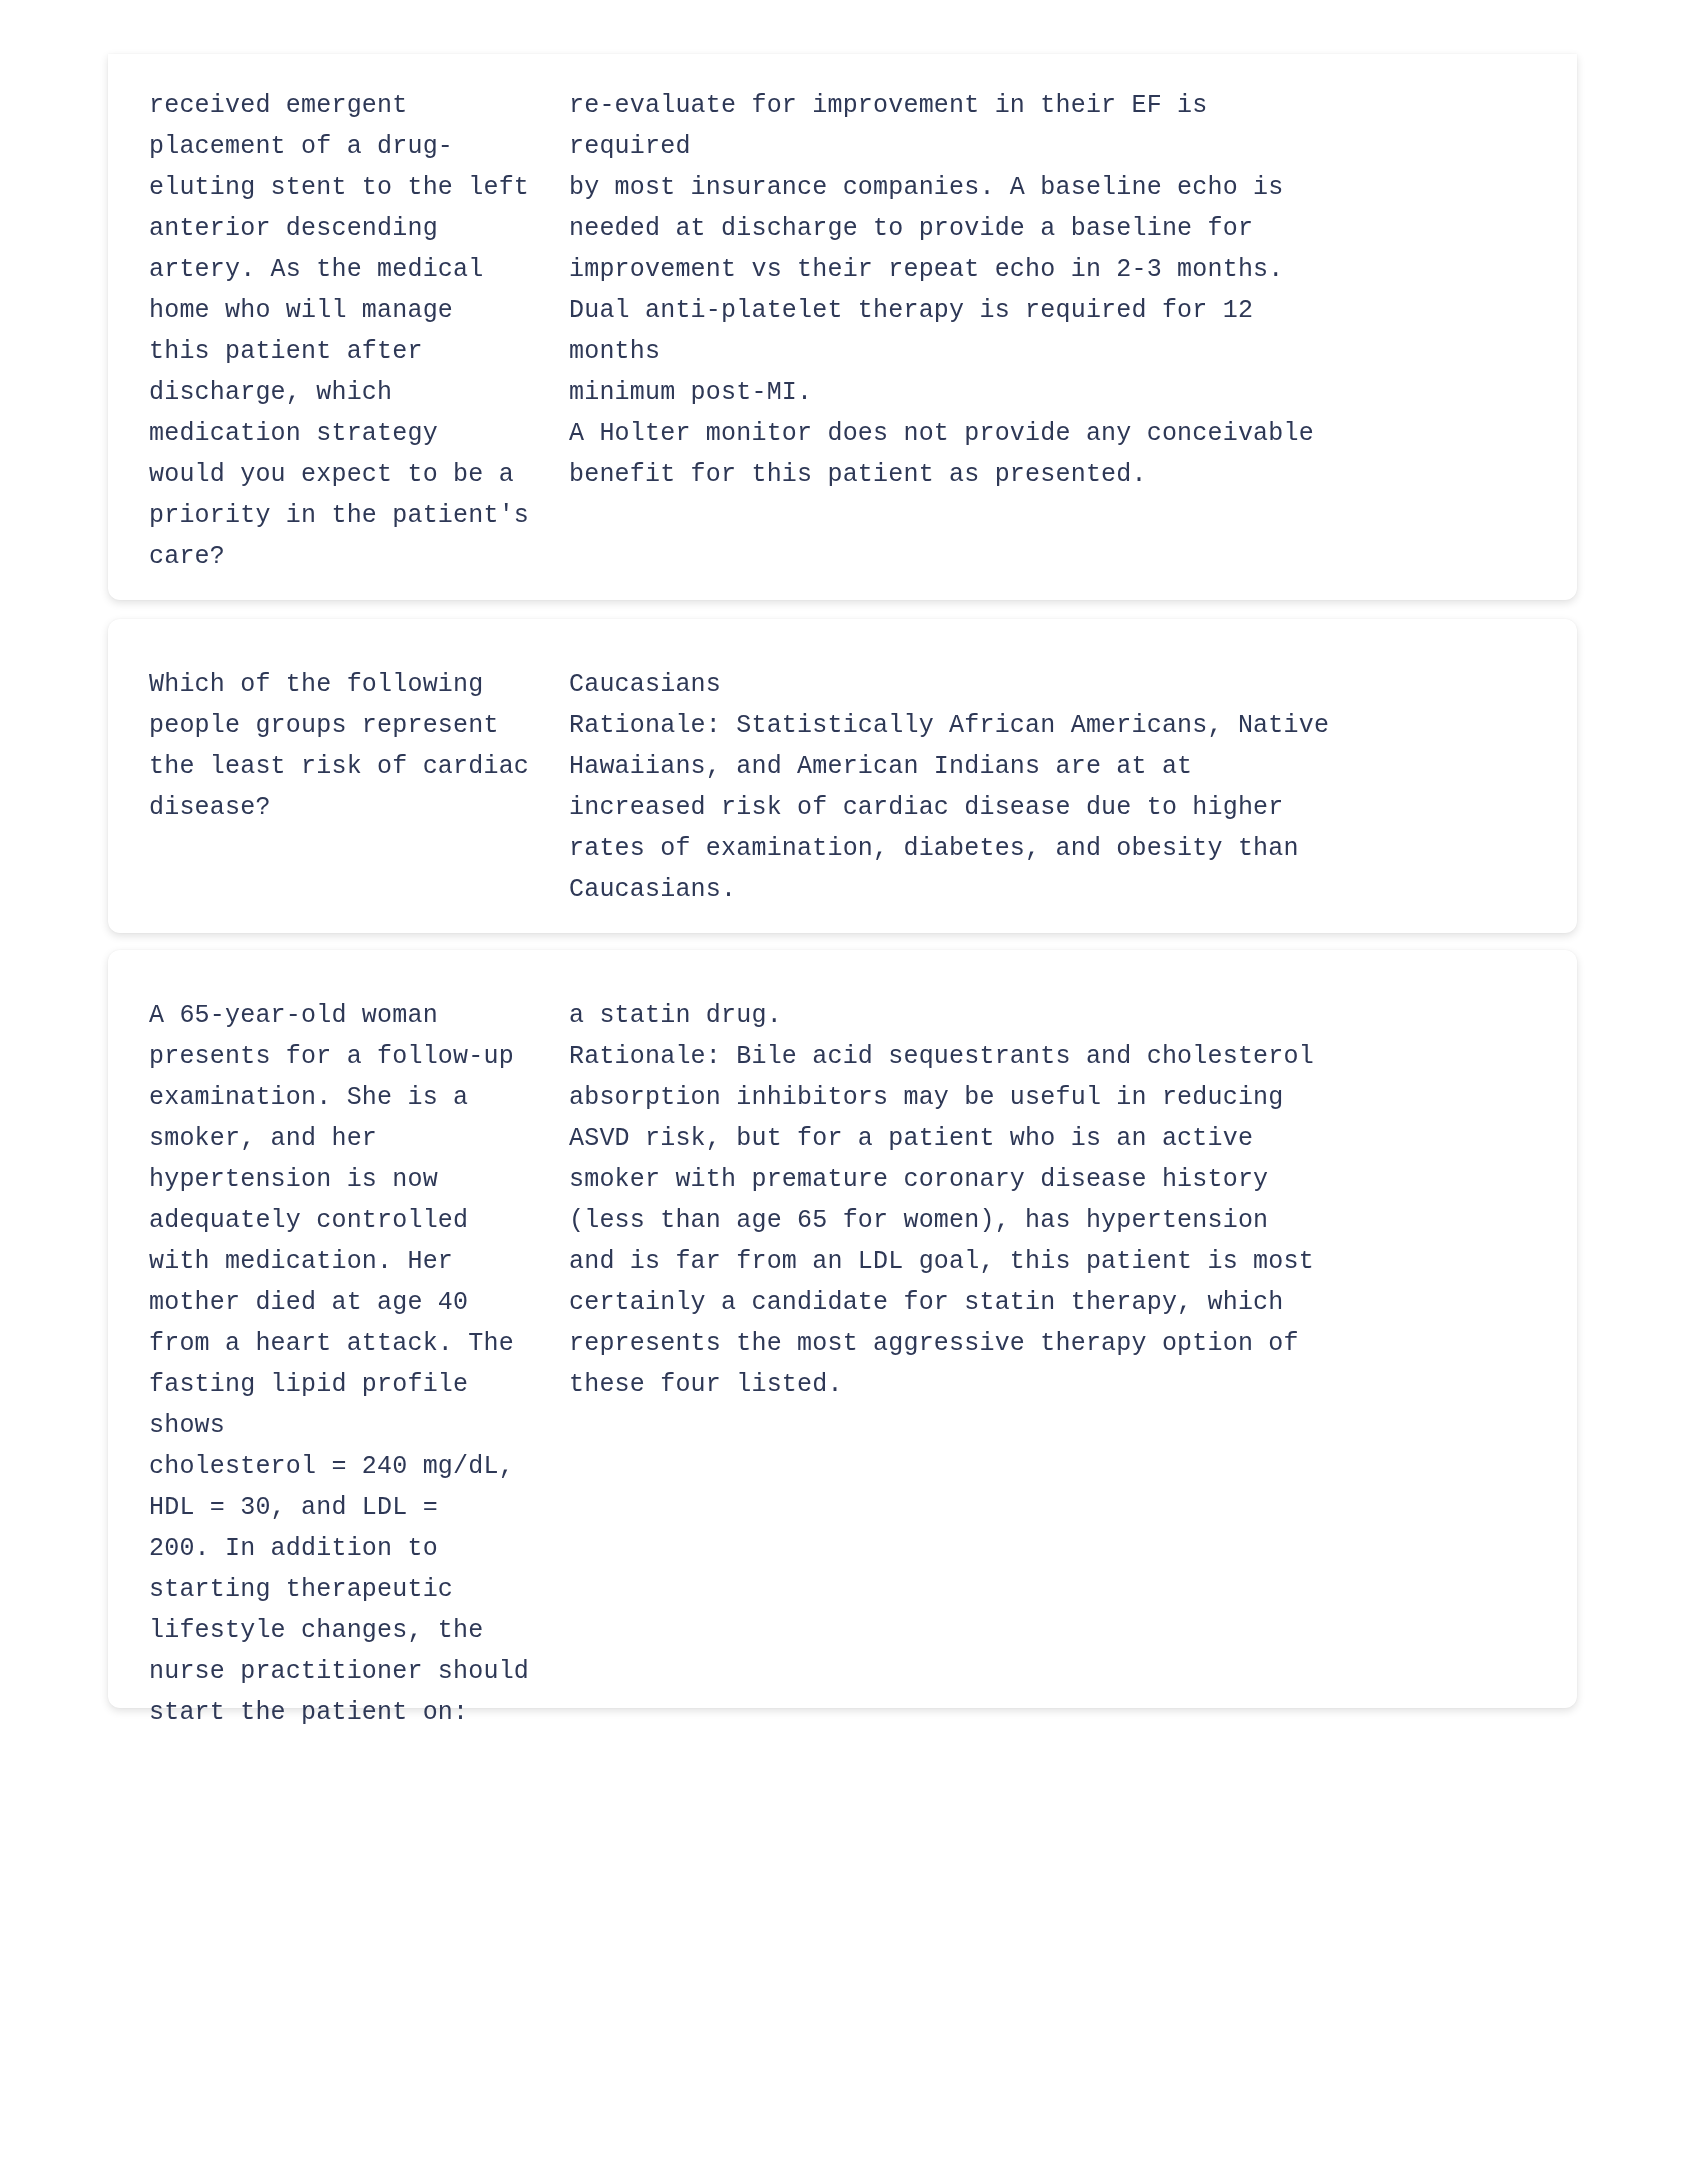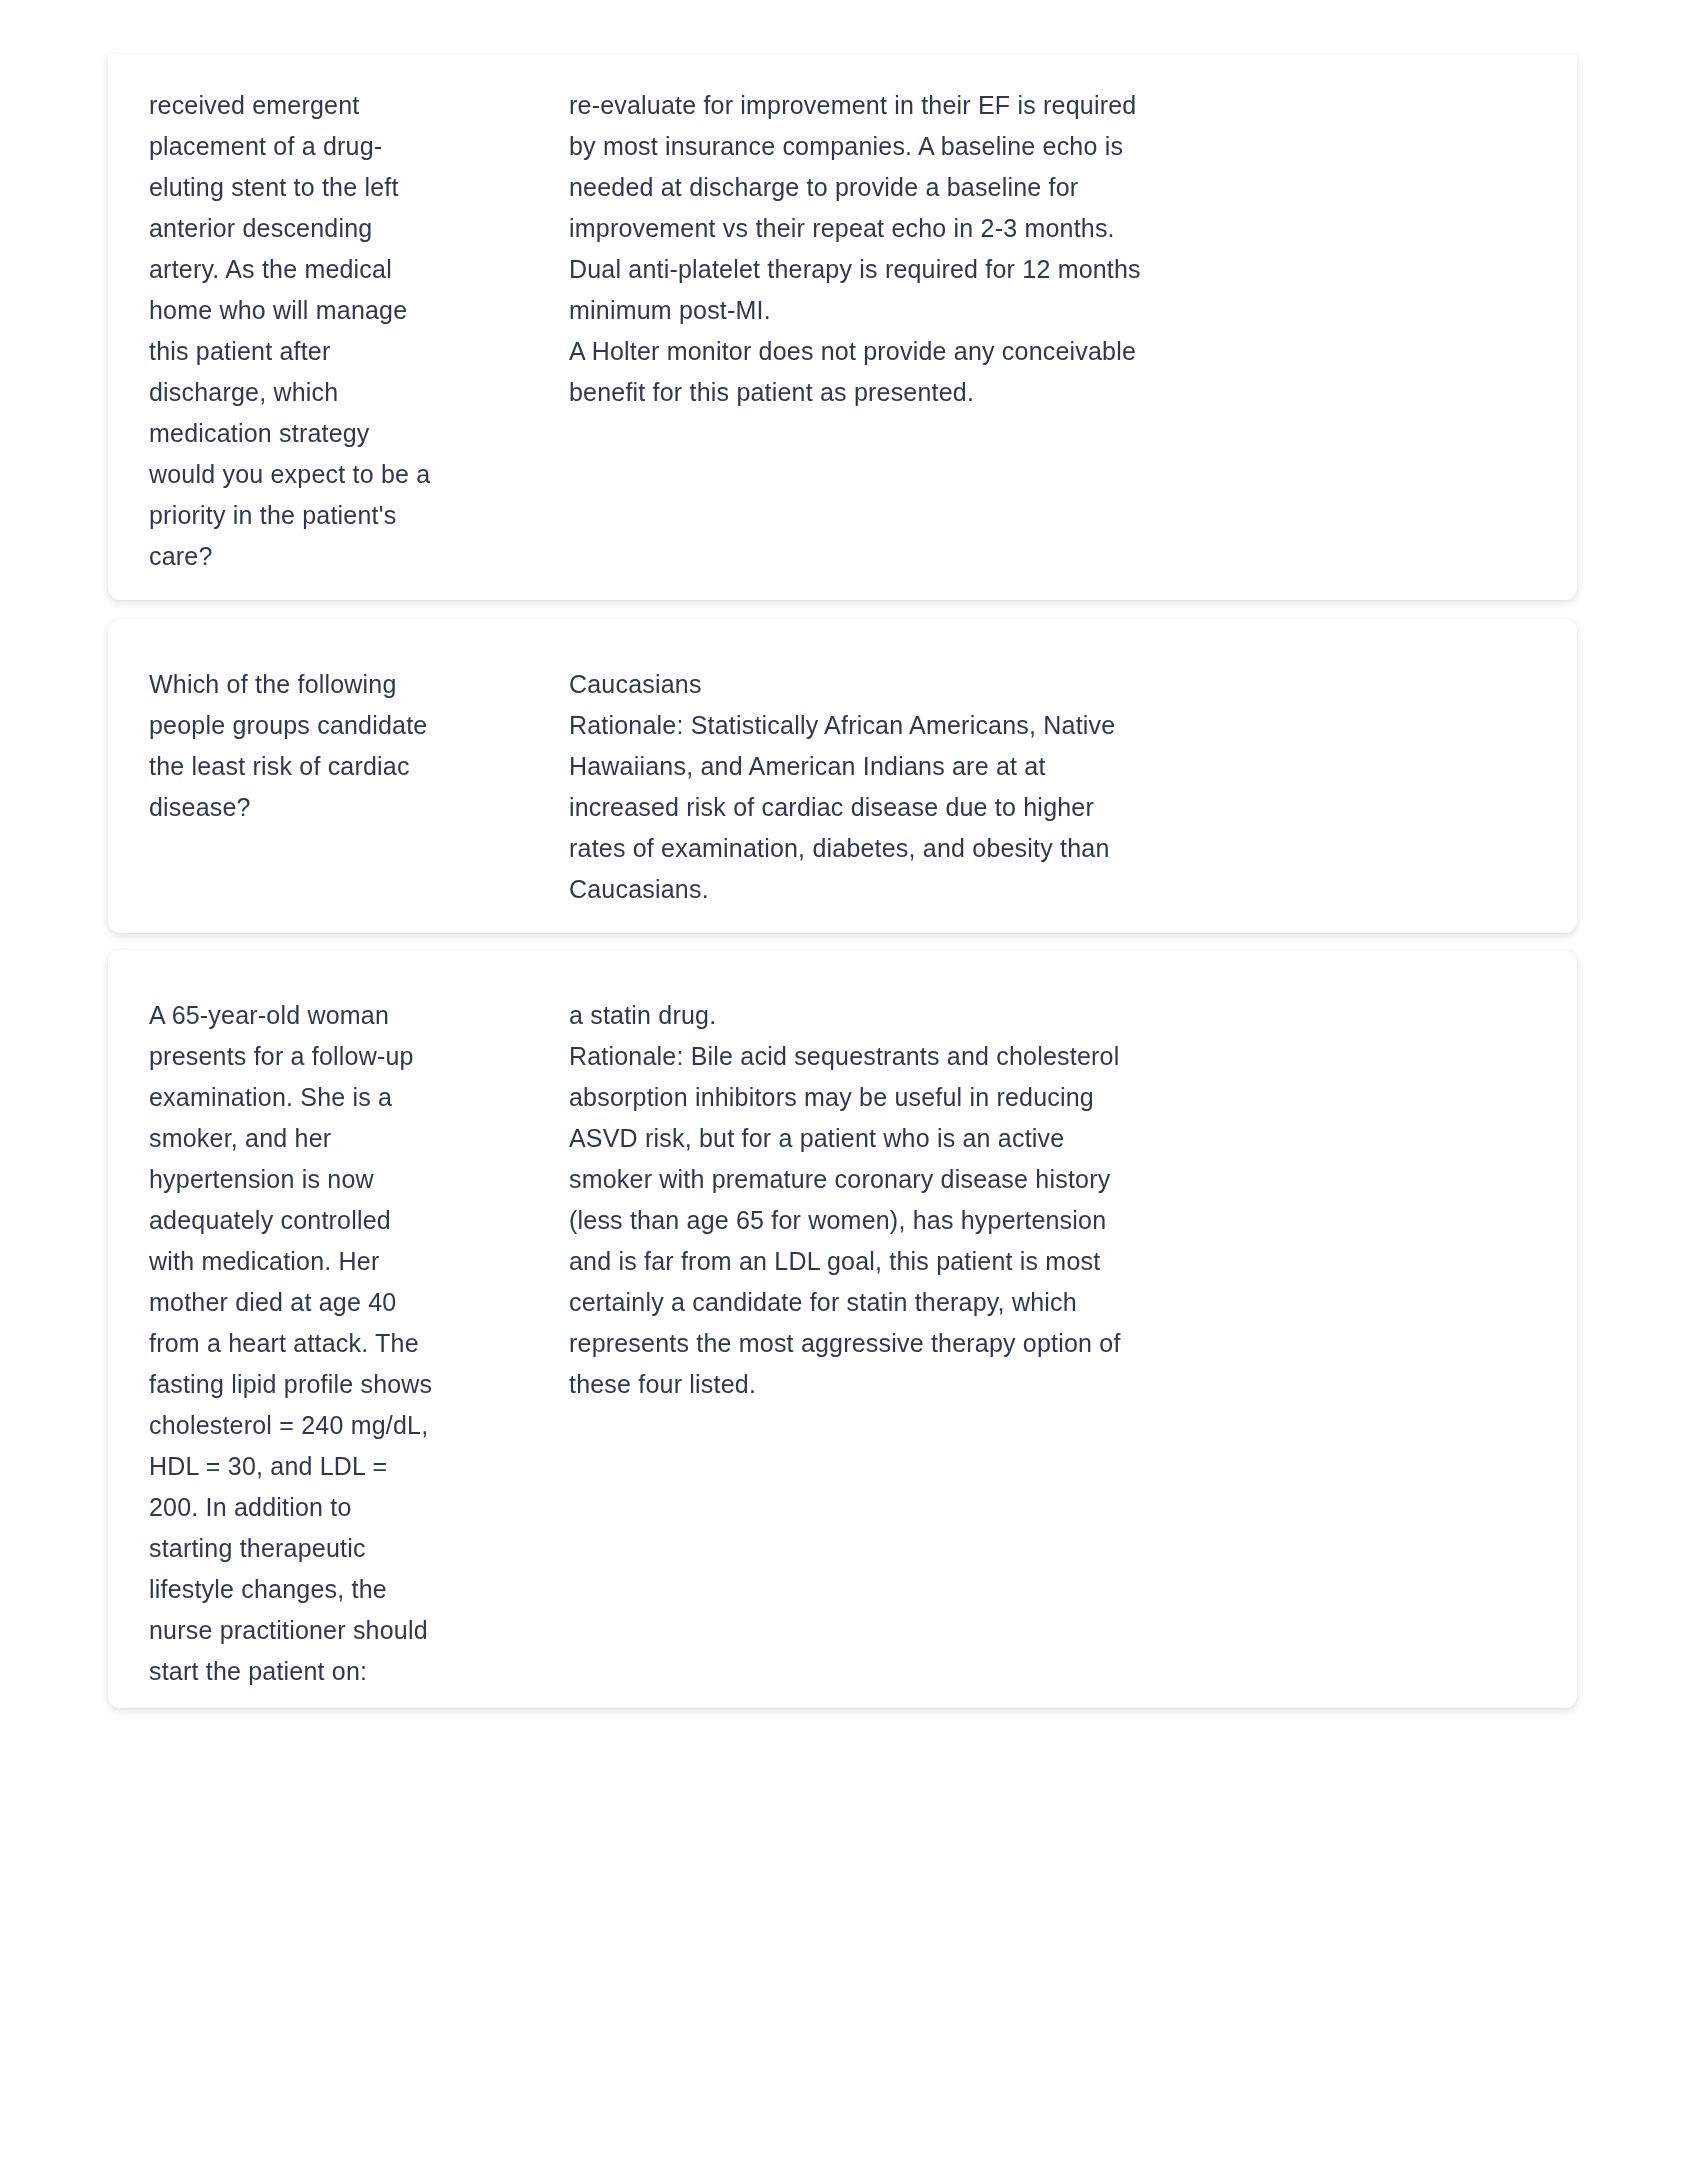--- a/index.html
+++ b/index.html
@@ -5,21 +5,21 @@
   html, body {
     margin: 0;
     padding: 0;
     background: #ffffff;
   }
   .page {
     position: relative;
     width: 1683px;
     height: 2048px;
     background: #ffffff;
-    font-family: Liberation Sans, sans-serif;
+    font-family: Liberation Mono, monospace;
     overflow: hidden;
   }
   .card {
     position: absolute;
     left: 108px;
     width: 1469px;
     background: #ffffff;
     border-radius: 12px;
     box-shadow: 0 3px 9px rgba(0,0,0,0.12), 0 0 2px rgba(0,0,0,0.05);
   }
@@ -76,21 +76,21 @@
 needed at discharge to provide a baseline for
 improvement vs their repeat echo in 2-3 months.
 Dual anti-platelet therapy is required for 12 months
 minimum post-MI.
 A Holter monitor does not provide any conceivable
 benefit for this patient as presented.</div>
   </section>
 
   <section class="card card-2">
     <div class="question">Which of the following
-people groups candidate
+people groups represent
 the least risk of cardiac
 disease?</div>
     <div class="answer">Caucasians
 Rationale: Statistically African Americans, Native
 Hawaiians, and American Indians are at at
 increased risk of cardiac disease due to higher
 rates of examination, diabetes, and obesity than
 Caucasians.</div>
   </section>
 

